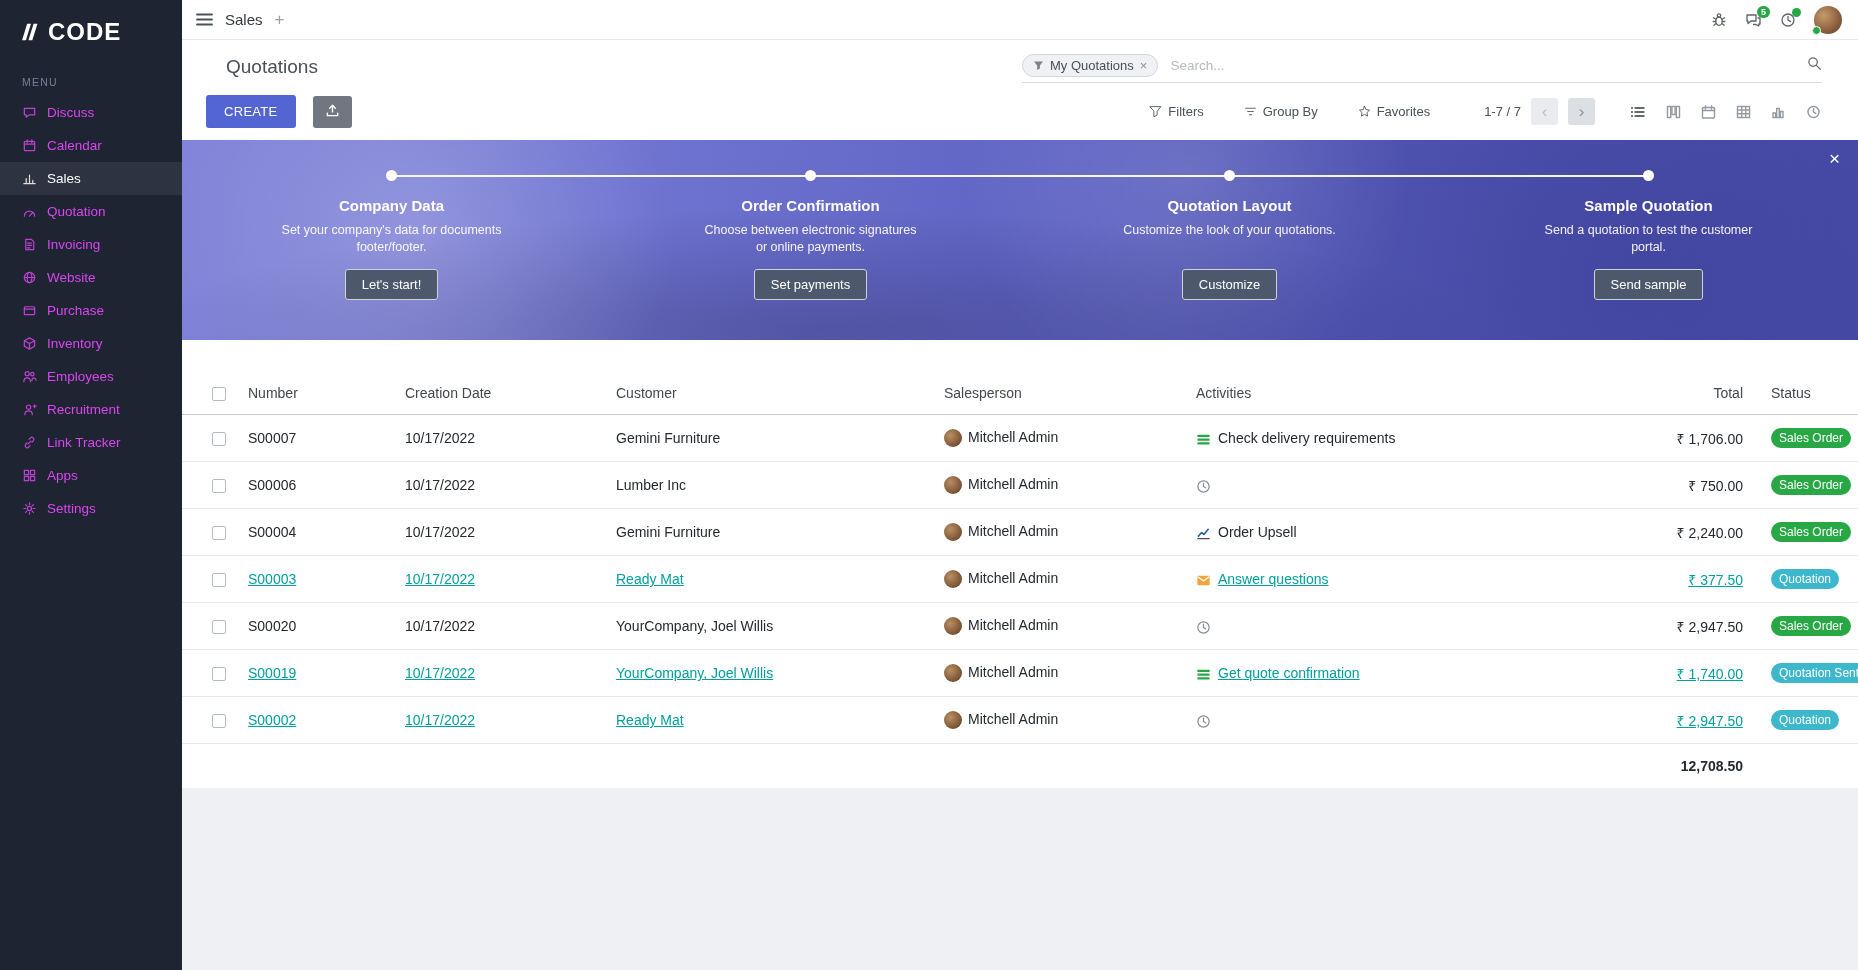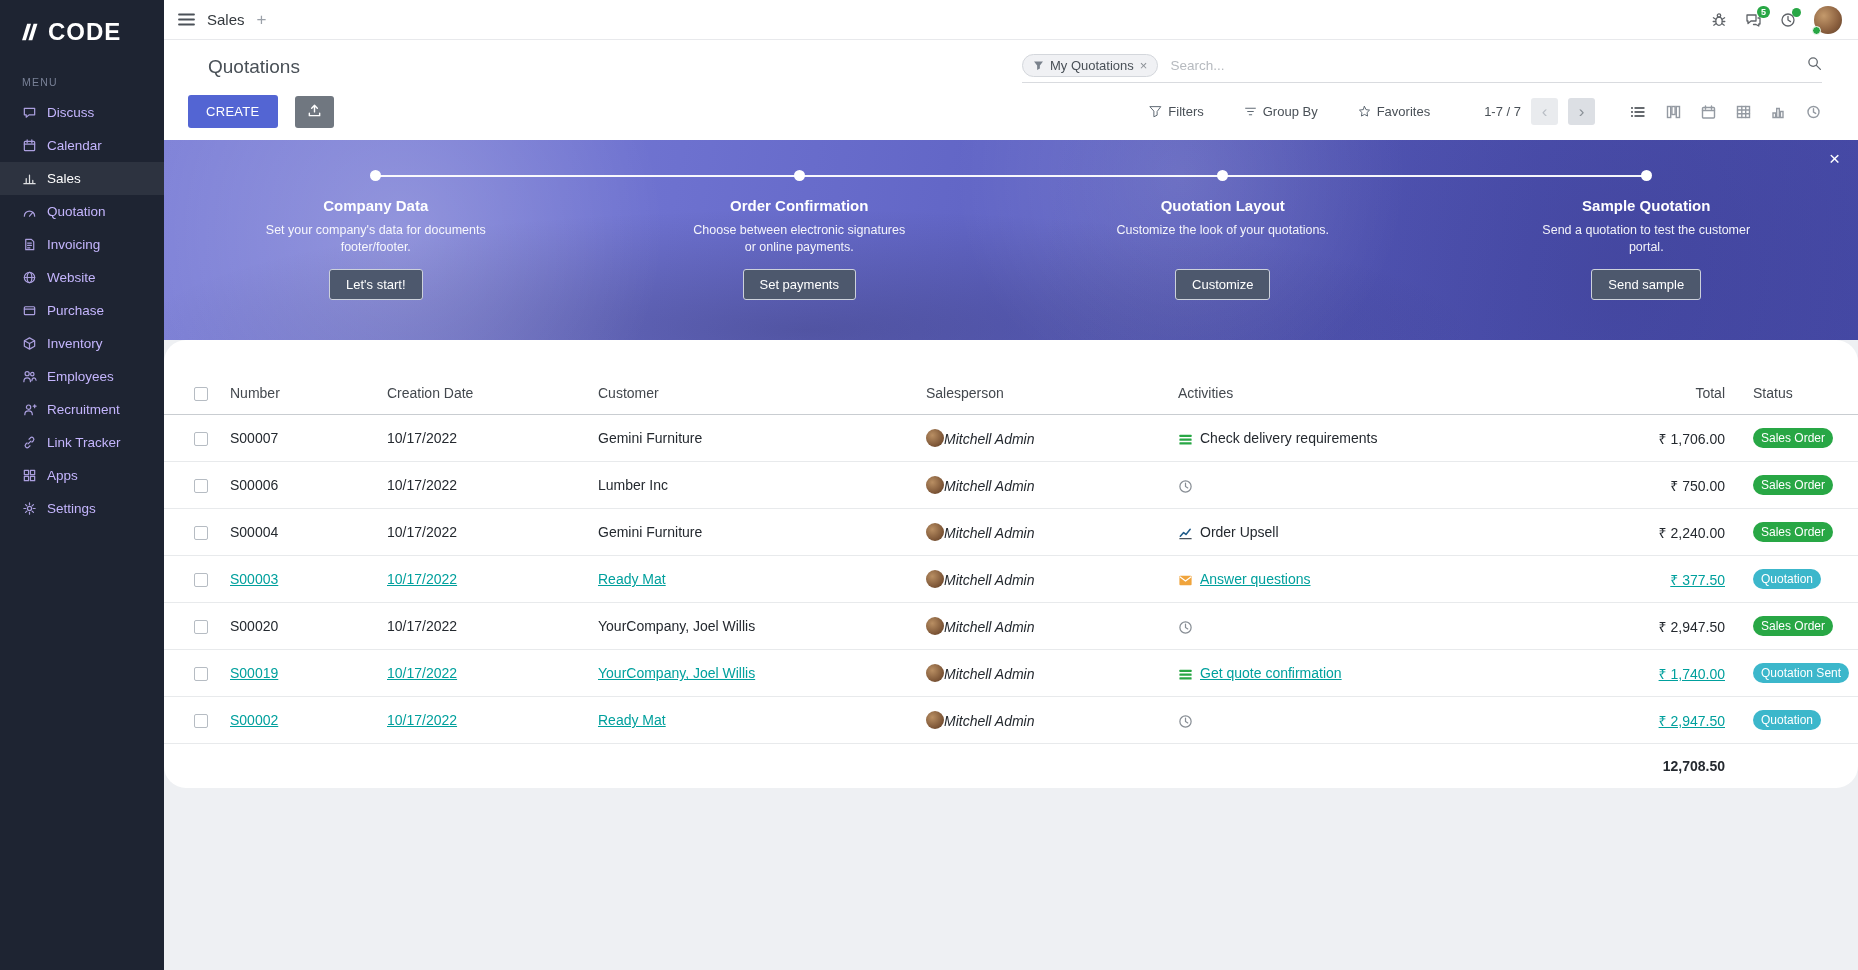--- a/index.html
+++ b/index.html
@@ -5,26 +5,26 @@
   * { box-sizing: border-box; }
   html,body { margin:0; padding:0; }
   body {
     width:1858px; height:970px; overflow:hidden;
     font-family:"Liberation Sans", sans-serif;
     background:#eef0f3; color:#24292f;
   }
   .app { display:flex; width:100%; height:100%; }
 
   
-  .sidebar { width:164px; flex-shrink:0; background:#1e2432; color:#c3c9d4; }
+  .sidebar { width:182px; flex-shrink:0; background:#1e2432; color:#c3c9d4; }
   .logo { display:flex; align-items:center; gap:8px; padding:18px 0 0 18px; color:#fff; }
   .logo-text { font-size:24px; font-weight:700; letter-spacing:1px; }
   .menu-label { padding:30px 0 8px 22px; font-size:10.5px; letter-spacing:1.2px; color:#788096; }
   .side-item { display:flex; align-items:center; gap:10px; height:33px; padding-left:22px;
-               font-size:13.5px; color:#c4b5fd; cursor:pointer; }
+               font-size:13.5px; color:#d946ef; cursor:pointer; }
   .side-item svg { width:15px; height:15px; stroke:currentColor; fill:none; stroke-width:1.3;
                    stroke-linecap:round; stroke-linejoin:round; opacity:.85; }
   .side-item.active { color:#fff; background:rgba(255,255,255,0.07); }
 
   
   .main { flex:1; min-width:0; display:flex; flex-direction:column; background:#eef0f3; }
 
   .topbar { height:40px; background:#fff; border-bottom:1px solid #e8e9ec;
             display:flex; align-items:center; justify-content:space-between; padding:0 16px 0 14px; }
   .topbar-left { display:flex; align-items:center; gap:12px; }
@@ -92,30 +92,30 @@
                    height:2px; background:rgba(255,255,255,0.95); }
   .step { text-align:center; position:relative; padding:0 30px; }
   .step-dot { width:11px; height:11px; border-radius:50%; background:#fff; margin:0 auto 16px; position:relative; z-index:1; }
   .step-title { font-size:15px; font-weight:700; margin-bottom:8px; }
   .step-desc { font-size:12.5px; line-height:1.35; color:rgba(255,255,255,0.93);
                max-width:220px; margin:0 auto 13px; min-height:34px; }
   .step-btn { background:#4d586d; border:1px solid #ccd1db; color:#fff; border-radius:3px;
               padding:7px 16px; font-size:13px; cursor:pointer; font-family:inherit; }
 
   
-  .table-zone { background:#fff; padding-top:32px;border-radius:22px; }
+  .table-zone { background:#fff; padding-top:32px; }
   table { width:100%; border-collapse:collapse; table-layout:fixed; font-size:14px; color:#24292f; }
   th, td { text-align:left; padding:13px 8px 13px 10px; white-space:nowrap; overflow:hidden; }
   thead th { font-weight:500; color:#43484e; border-bottom:1px solid #c9cdd1; }
   tbody td { border-bottom:1px solid #e8eaec; }
   .col-check { padding-left:30px; }
   .col-total, td.cell-total { text-align:right; padding-right:18px; }
   input[type="checkbox"] { appearance:none; width:14px; height:14px; border:1px solid #b6bcc3;
                            border-radius:2px; background:#fff; margin:0; vertical-align:middle; cursor:pointer; }
-  .sp-cell { display:flex; align-items:flex-end; gap:0;font-style:italic; }
+  .sp-cell { display:flex; align-items:flex-start; gap:6px; }
   .sp-avatar { width:18px; height:18px; border-radius:50%; flex-shrink:0;
                background:radial-gradient(circle at 35% 35%, #b98f63, #7d5637 65%, #53371f); }
   .act-cell { display:flex; align-items:center; gap:7px; }
   .act-icon svg { display:none; vertical-align:middle; }
   .act-icon[data-icon="clock"] .ic-clock { display:inline-block; }
   .act-icon[data-icon="list"] .ic-list { display:inline-block; }
   .act-icon[data-icon="chart"] .ic-chart { display:inline-block; }
   .act-icon[data-icon="envelope"] .ic-envelope { display:inline-block; }
   .badge { display:inline-block; padding:3px 8px; border-radius:10px; font-size:12px; color:#fff; white-space:nowrap; }
   .badge[data-type="green"] { background:#28a745; }

